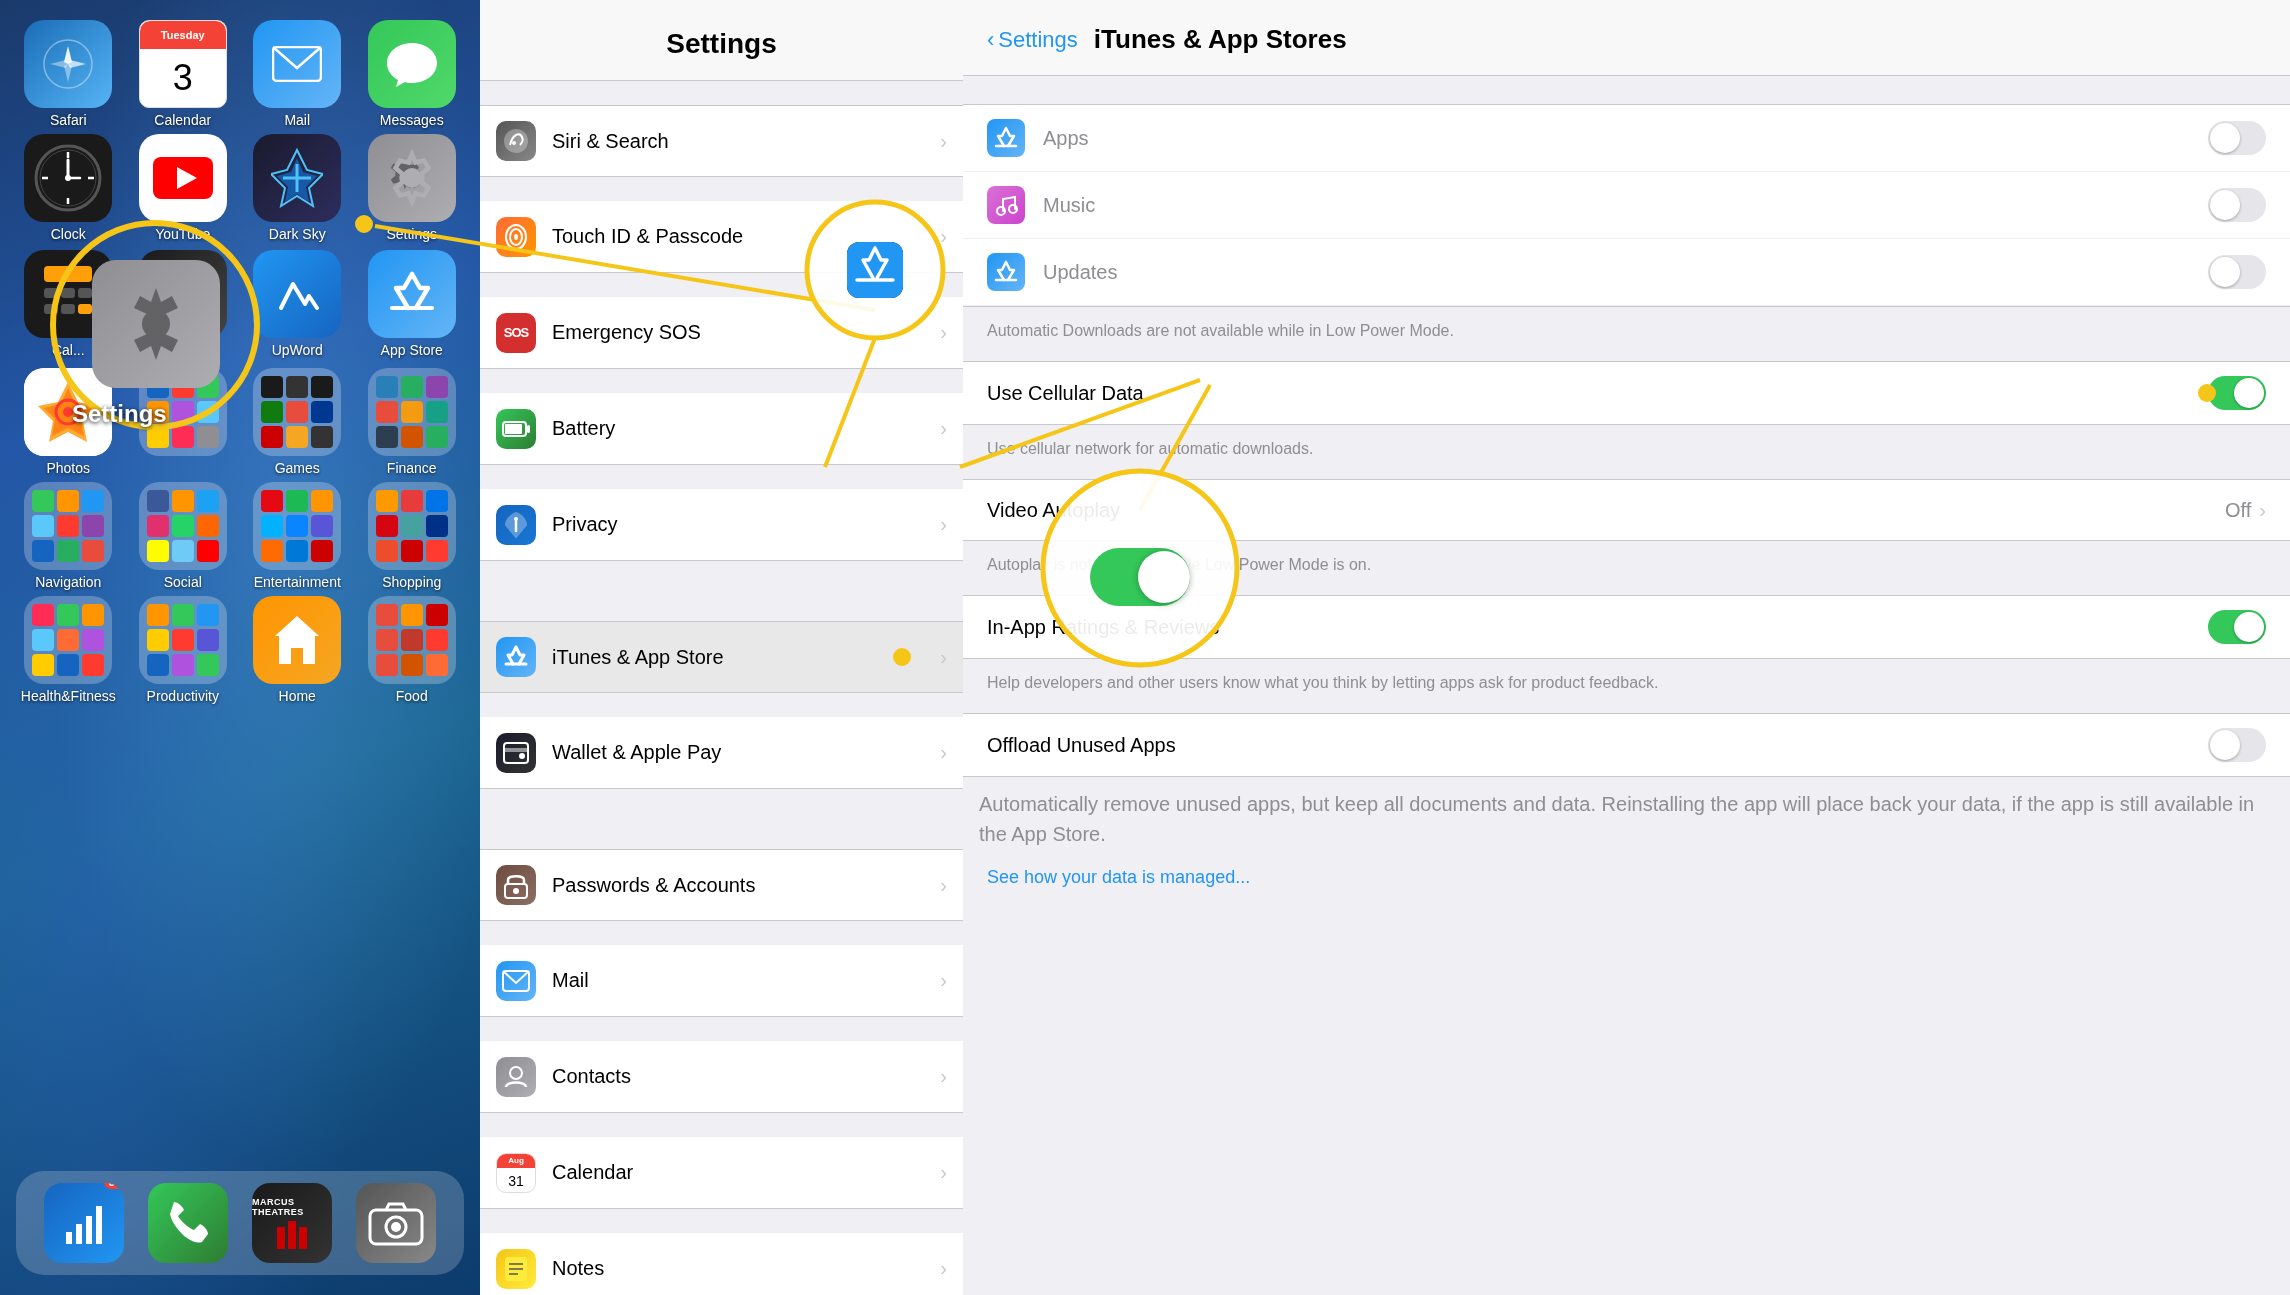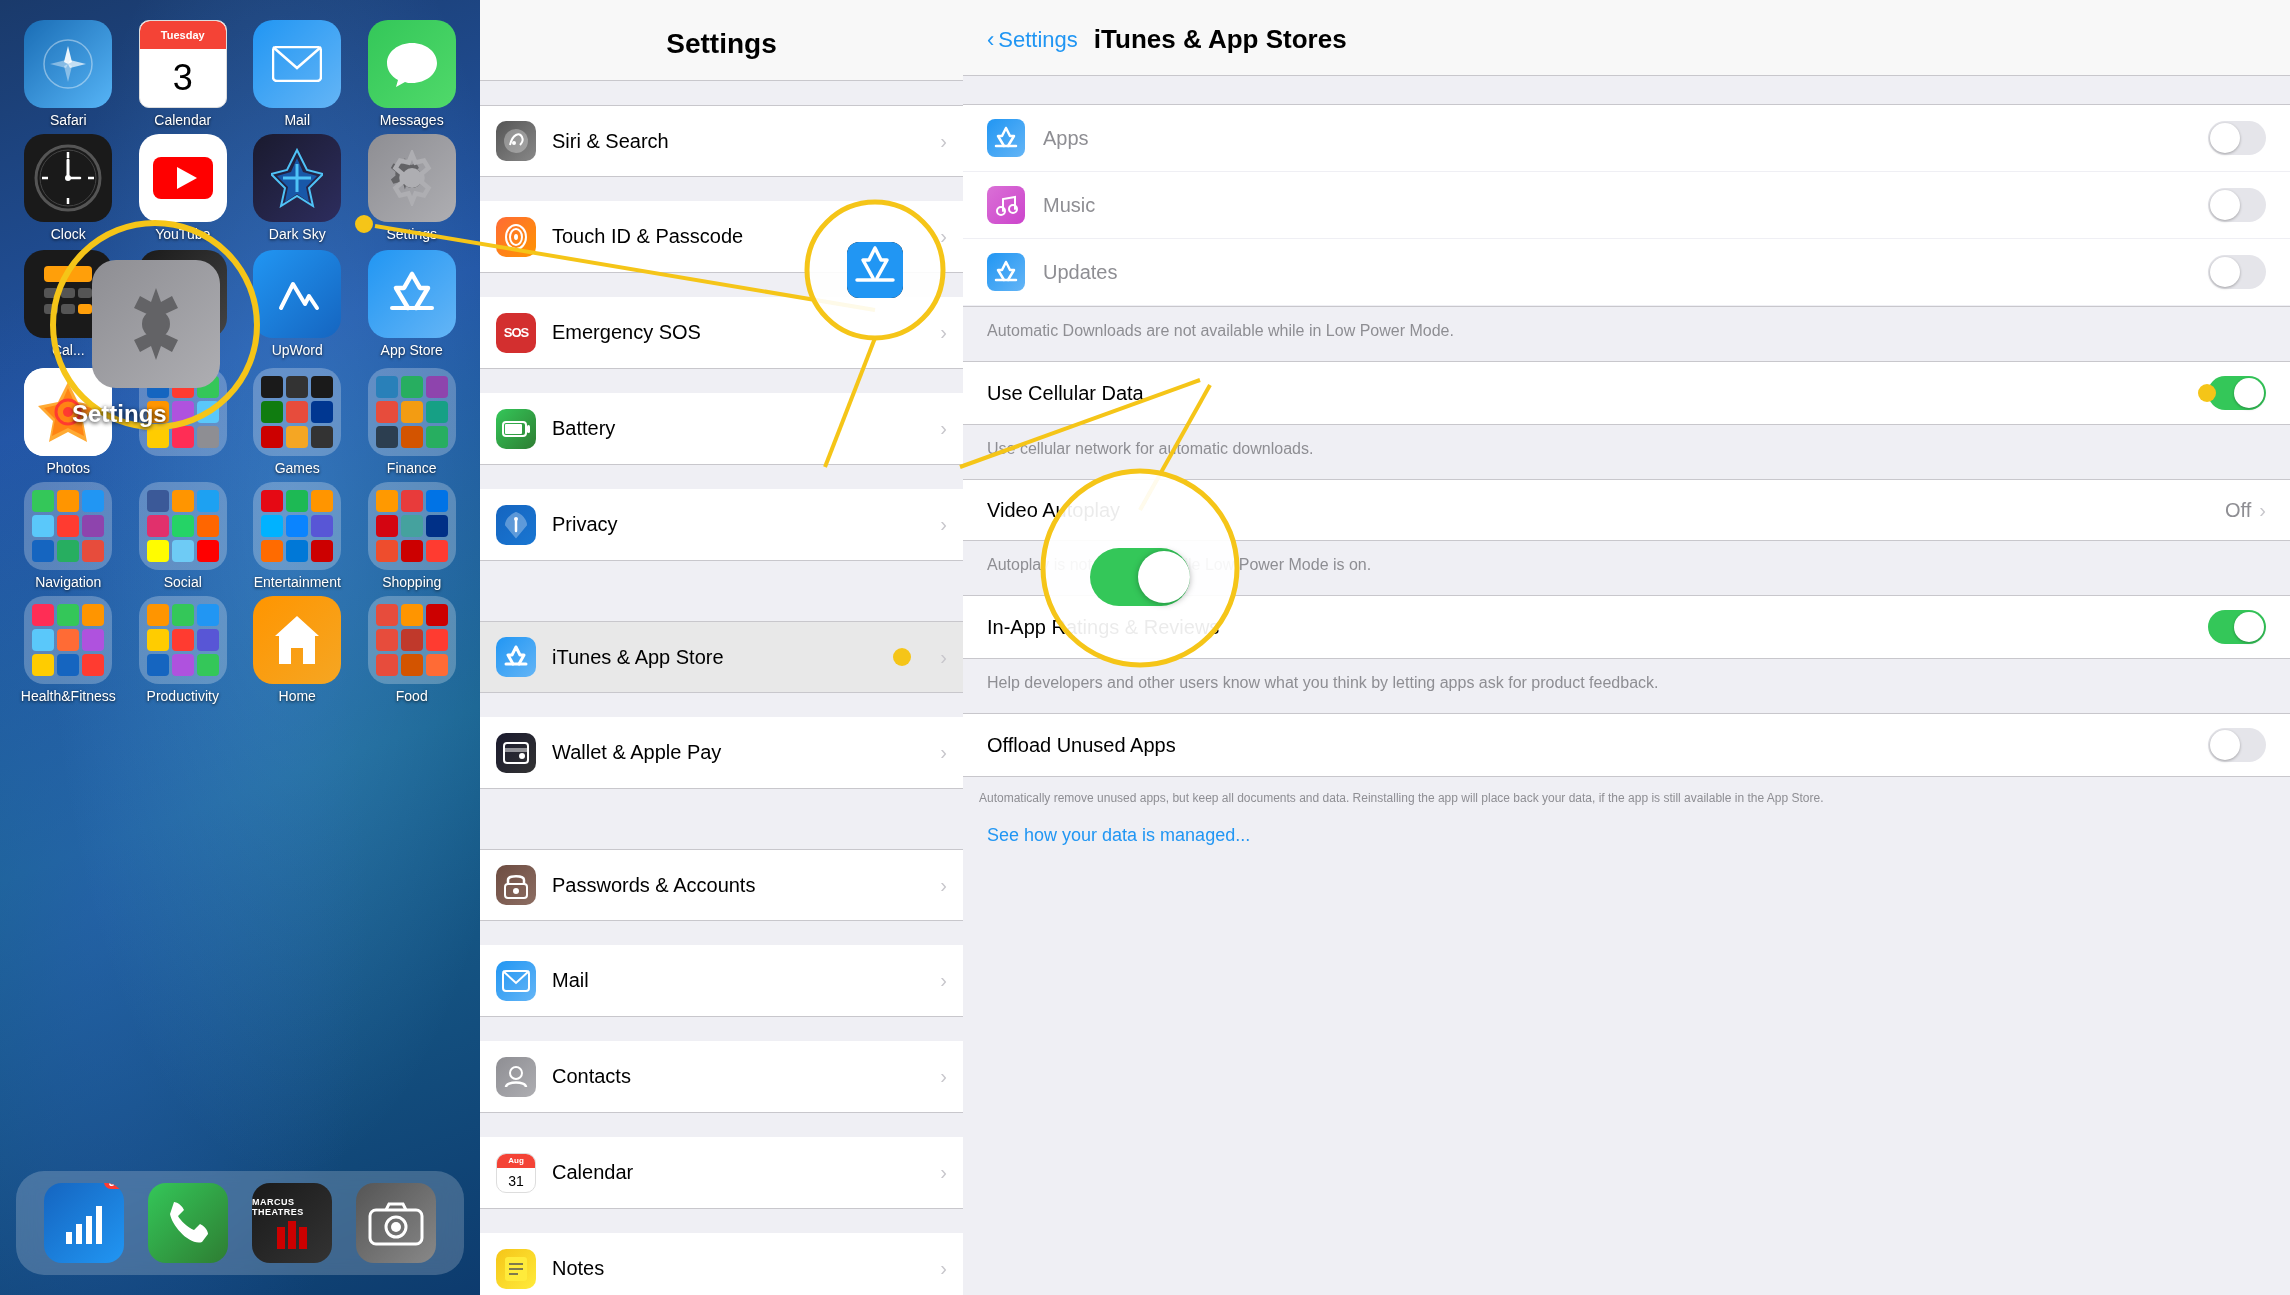--- a/index.html
+++ b/index.html
@@ -377,21 +377,21 @@
     }
 
     .right-row-chevron {
       color: #c8c7cc;
       font-size: 20px;
     }
 
     
     .offload-description {
       padding: 12px 16px 18px;
-      font-size: 12px;
+      font-size: 20px;
       color: #8e8e93;
       line-height: 1.5;
     }
 
     .see-how-link {
       padding: 0 24px 20px;
       color: #2196F3;
       font-size: 18px;
       cursor: pointer;
     }

